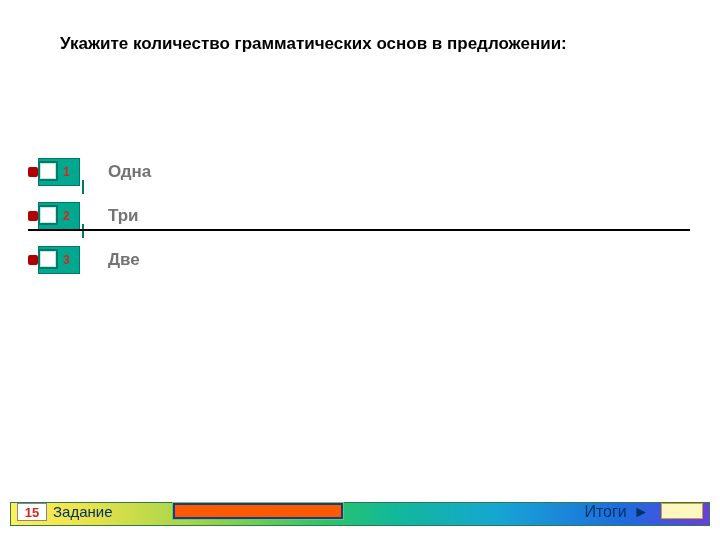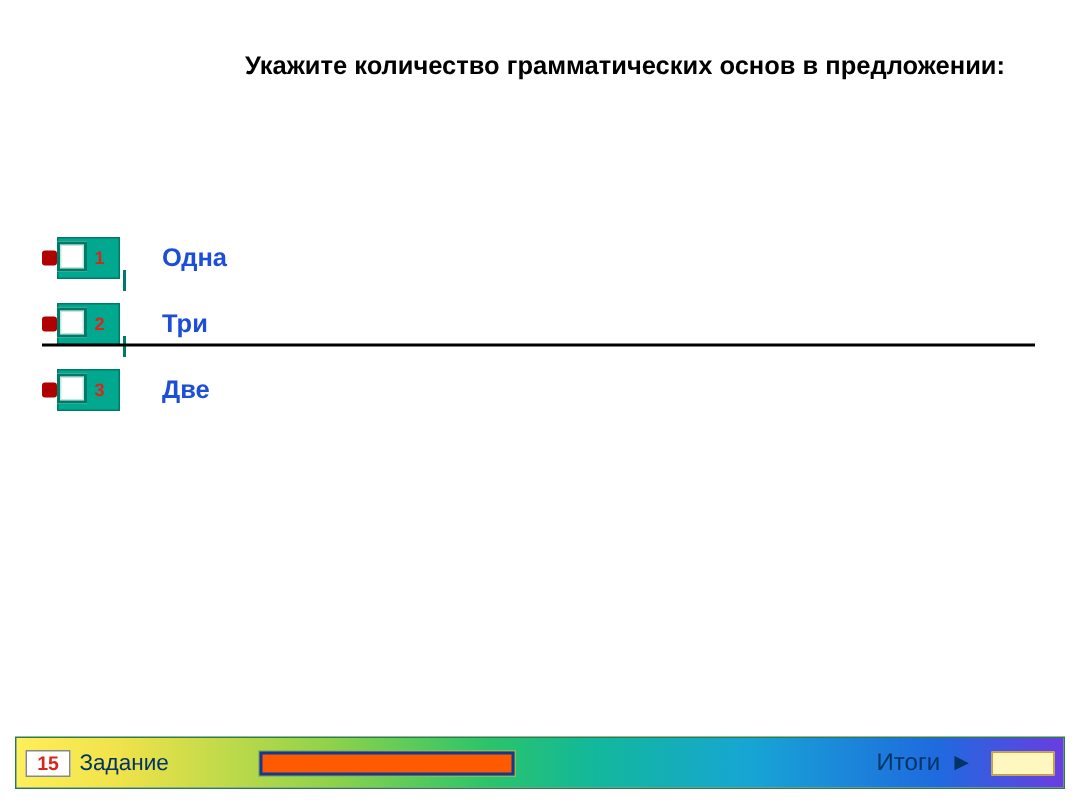--- a/index.html
+++ b/index.html
@@ -8,21 +8,20 @@
       background: #fff;
       font-family: Arial, sans-serif;
       position: relative;
       overflow: hidden;
     }
     .question-block {
       position: absolute;
       top: 32px; left: 60px; right: 50px;
       font-size: 17px;
       line-height: 1.4;
-      text-align: right;
     }
     .question-prompt { color: #000; font-weight: bold; }
     .question-sentence { color: #003399; font-weight: bold; margin-top: 2px; }
 
     .answers {
       position: absolute;
       top: 150px; left: 28px;
     }
     .answer-row {
       display: flex;
@@ -68,40 +67,40 @@
     .connector {
       position: absolute;
       left: 54px; top: 30px;
       width: 2px; height: 14px;
       background: #007a68;
     }
     .answer-label {
       margin-left: 28px;
       font-size: 17px;
       font-weight: bold;
-      color: #1d4ed8;
+      color: #737373;
       text-align: right;
     }
     .hr-line {
       position: absolute;
       top: 229px;
       left: 28px; right: 30px;
       height: 2px;
       background: #000;
     }
 
     .footer {
       position: absolute;
       left: 10px; right: 10px; bottom: 14px;
-      height: 35px;
+      height: 24px;
       background: linear-gradient(to right,
         #ffef5a 0%, #efe24a 10%, #8fd24a 30%, #2bc46a 45%,
         #12b89a 55%, #17a5d4 70%, #1f6adf 88%, #6a3de0 100%);
       border: 1px solid #2f7a4a;
-      display: flex; align-items: center;
+      display: flex; 
     }
     .task-num-box {
       width: 30px; height: 18px;
       margin-left: 6px;
       background: #fff;
       border: 1px solid #888;
       font-size: 13px; font-weight: bold;
       color: #d8261c;
       display: flex; align-items: center; justify-content: center;
     }

